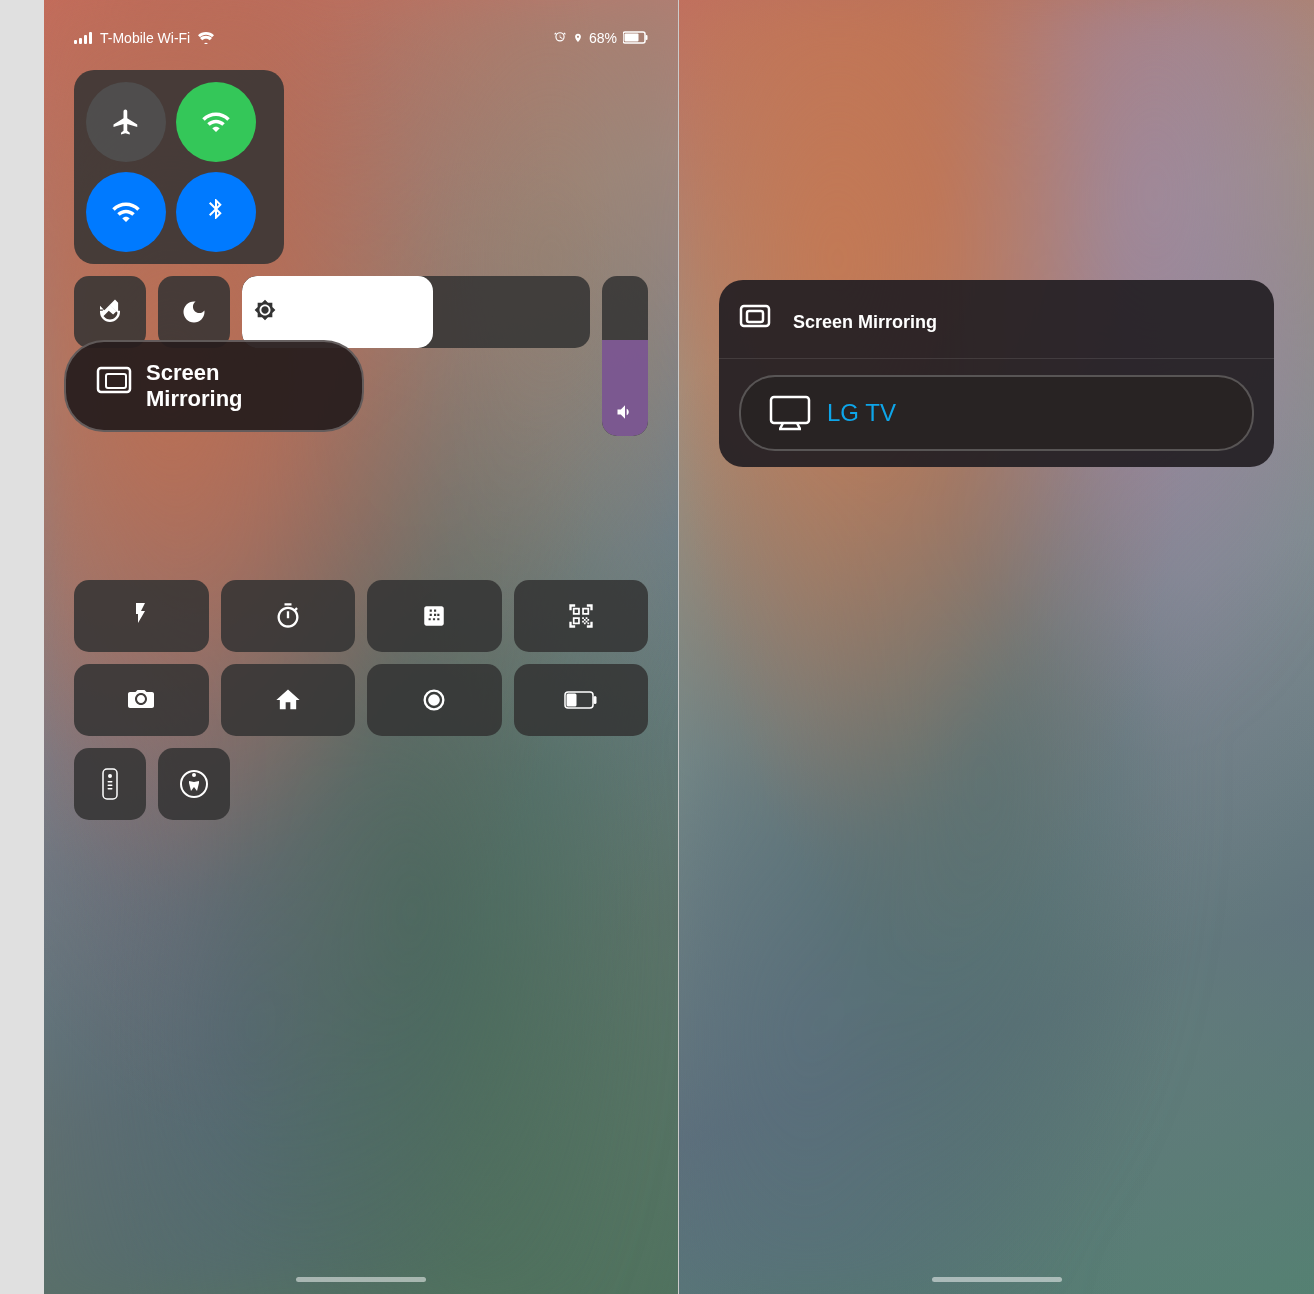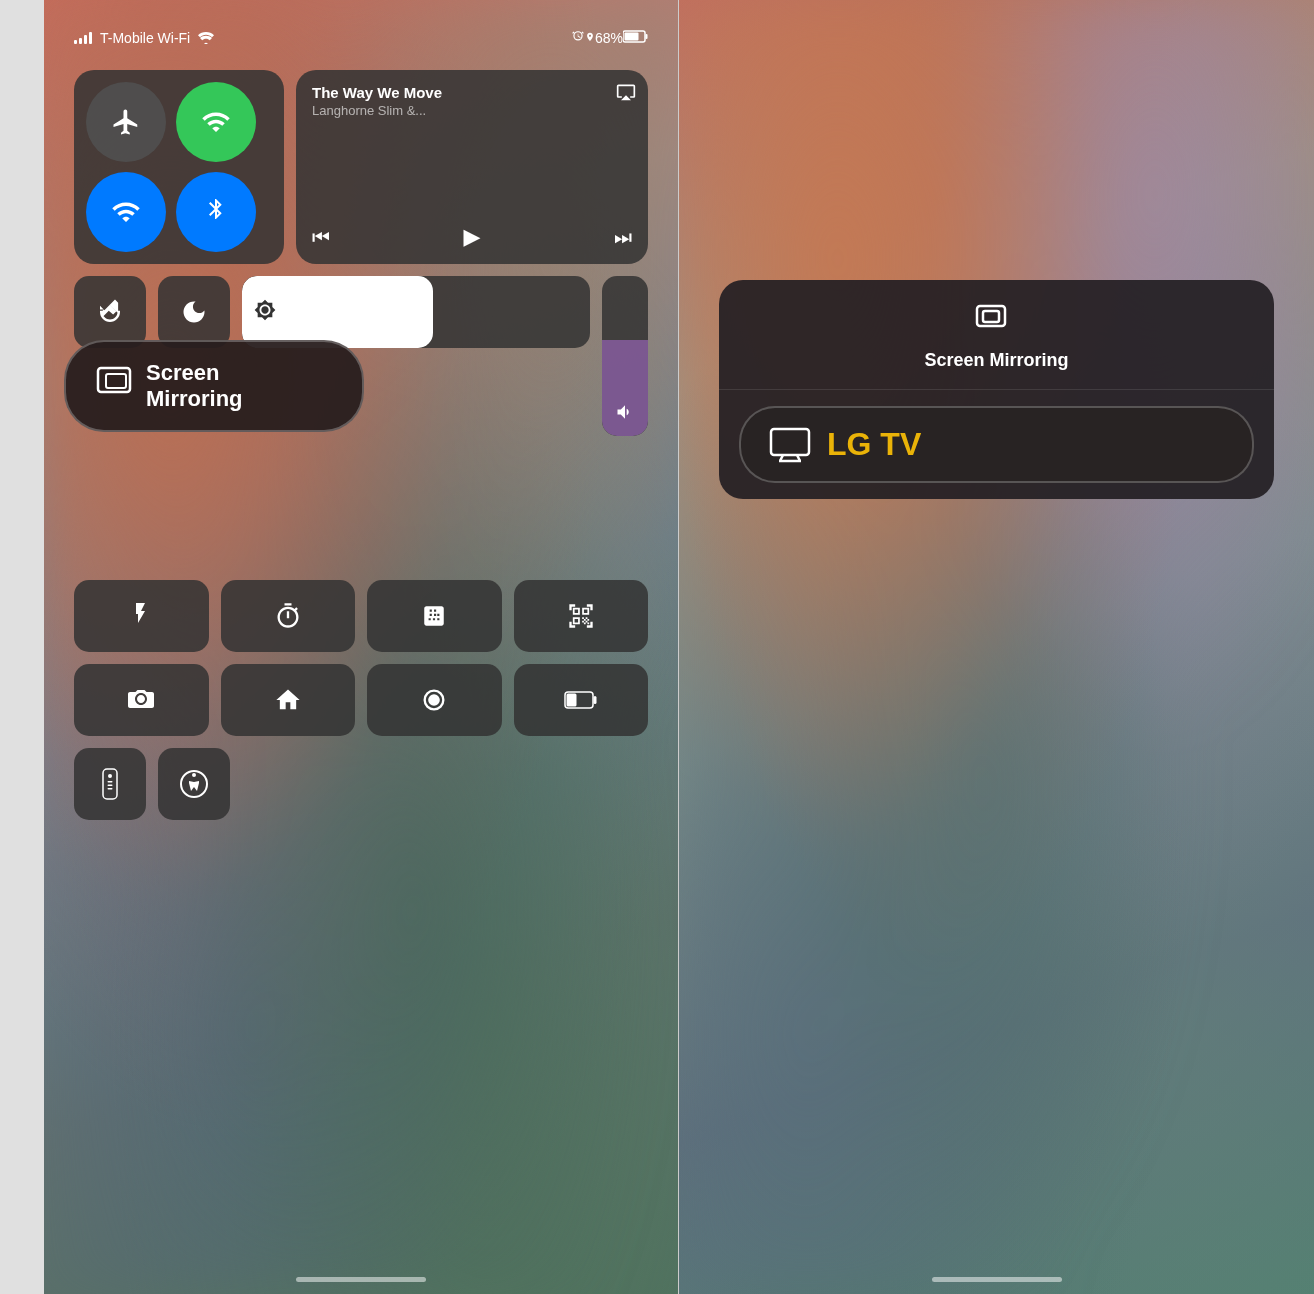--- a/index.html
+++ b/index.html
@@ -75,22 +75,22 @@
     }
 
     .signal-bar {
       width: 3px;
       background: white;
       border-radius: 1px;
     }
 
     .status-right {
       display: flex;
-      align-items: flex-start;
-      gap: 0;
+      align-items: center;
+      gap: 6px;
       color: white;
       font-size: 14px;
       font-weight: 500;
     }
 
     
     .control-center {
       position: absolute;
       top: 70px;
       left: 30px;
@@ -233,21 +233,20 @@
       background: rgba(35,30,35,0.92);
       border-radius: 24px;
       padding: 0;
       overflow: hidden;
       z-index: 10;
     }
 
     .sm-panel-header {
       padding: 24px 20px 18px;
       display: flex;
-      flex-direction: column;
       align-items: center;
       gap: 10px;
       border-bottom: 1px solid rgba(255,255,255,0.1);
     }
 
     .sm-panel-body {
       padding: 16px 20px;
     }
 
     .lg-tv-btn {
@@ -349,36 +348,20 @@
           </div>
 
           <div class="cc-btn-round blue" style="width:80px;height:80px;">
             <svg width="24" height="30" viewBox="0 0 24 30" style="fill:white;">
               <path d="M17.71 7.71L12 2h-1v7.59L6.41 5 5 6.41 10.59 12 5 17.59 6.41 19 11 14.41V22h1l5.71-5.71-4.3-4.29 4.3-4.29zM13 5.83l1.88 1.88L13 9.59V5.83zm1.88 10.46L13 18.17v-3.76l1.88 1.88z"></path>
             </svg>
           </div>
         </div>
       </div>
 
-      <div class="music-card">
-        <div style="font-size:15px;font-weight:700;color:white;margin-bottom:2px;">The Way We Move</div>
-        <div style="font-size:13px;color:rgba(255,255,255,0.6);">Langhorne Slim &amp;...</div>
-
-        <div style="position:absolute;top:12px;right:12px;">
-          <svg width="20" height="20" viewBox="0 0 24 24" style="fill:white;">
-            <path d="M6 22h12l-6-6-6 6zM21 3H3c-1.1 0-2 .9-2 2v12c0 1.1.9 2 2 2h4v-2H3V5h18v12h-4v2h4c1.1 0 2-.9 2-2V5c0-1.1-.9-2-2-2z"></path>
-          </svg>
-        </div>
-
-        <div style="position:absolute;bottom:14px;left:16px;right:16px;display:flex;align-items:center;justify-content:space-between;">
-          <div style="color:white;font-size:20px;">⏮</div>
-          <div style="color:white;font-size:22px;">▶</div>
-          <div style="color:white;font-size:20px;">⏭</div>
-        </div>
-      </div>
     </div>
 
     <div class="second-row-btns">
       <div class="cc-btn-sq med">
         <svg width="30" height="30" viewBox="0 0 24 24" style="fill:white;">
           <path d="M18.5 4.5L16 2 7.5 10.5 4 7v3h3L4 13l2.5 2.5 4.5-4.5L14.5 14 17 11.5 10 4.5l8.5 8.5zM12 18c-3.31 0-6-2.69-6-6 0-.34.03-.67.08-1H4.04C4.01 11.33 4 11.66 4 12c0 4.42 3.58 8 8 8s8-3.58 8-8c0-.34-.01-.67-.04-1h-2.04c.05.33.08.66.08 1 0 3.31-2.69 6-6 6z"></path>
         </svg>
       </div>
       <div class="cc-btn-sq med">
         <svg width="28" height="28" viewBox="0 0 24 24" style="fill:white;">
@@ -503,19 +486,19 @@
       <div style="color:white;font-size:18px;font-weight:600;">Screen Mirroring</div>
     </div>
     <div class="sm-panel-body">
       <div class="lg-tv-btn">
         <svg width="42" height="36" viewBox="0 0 42 36" style="fill:none;stroke:white;stroke-width:2.5;">
           <rect x="2" y="2" width="38" height="26" rx="3" ry="3"></rect>
           <line x1="14" y1="28" x2="11" y2="34"></line>
           <line x1="28" y1="28" x2="31" y2="34"></line>
           <line x1="10" y1="34" x2="32" y2="34"></line>
         </svg>
-        <span style="color:#eab308;font-size:32px;font-weight:700;">LG TV</span>
+        <span style="color:#0ea5e9;font-size:24px;font-weight:400;">LG TV</span>
       </div>
     </div>
   </div>
 
   <div class="home-bar"></div>
 </div>
 
 </body></html>

